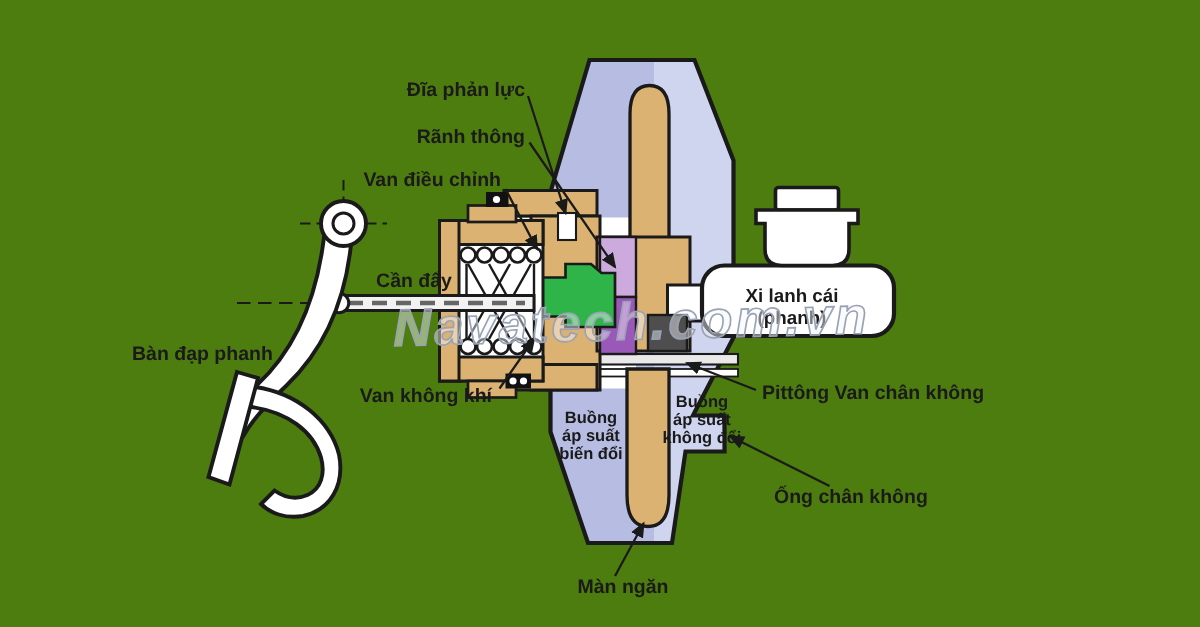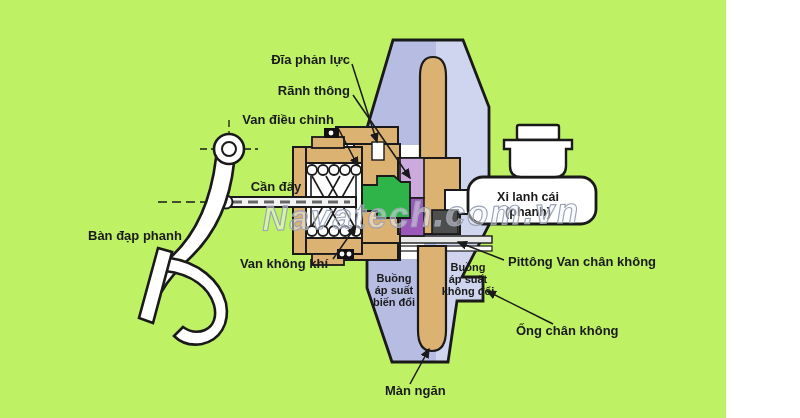--- a/index.html
+++ b/index.html
@@ -1,16 +1,16 @@
 <!DOCTYPE html>
 <html><head>
 <meta charset="utf-8">
 <style>
   html,body{margin:0;padding:0;background:#fff;}
-  .stage{position:relative;width:726px;height:418px;background:#bef264;overflow:hidden;
+  .stage{position:relative;width:800px;height:418px;background:#4d7c0f;overflow:hidden;
          font-family:"Liberation Sans",sans-serif;}
   svg{display:block}
   text{font-family:"Liberation Sans",sans-serif;fill:#1a1a1a;font-weight:bold;}
   .lbl{font-size:13px;}
   .lbl-sm{font-size:11px;}
   .lbl-cyl{font-size:12.5px;}
   .wm{font-size:35px;font-style:italic;letter-spacing:2px;
       fill:rgba(244,246,250,0.45);stroke:#9aa3b5;stroke-width:1.1px;font-weight:bold;}
 </style>
 </head>

